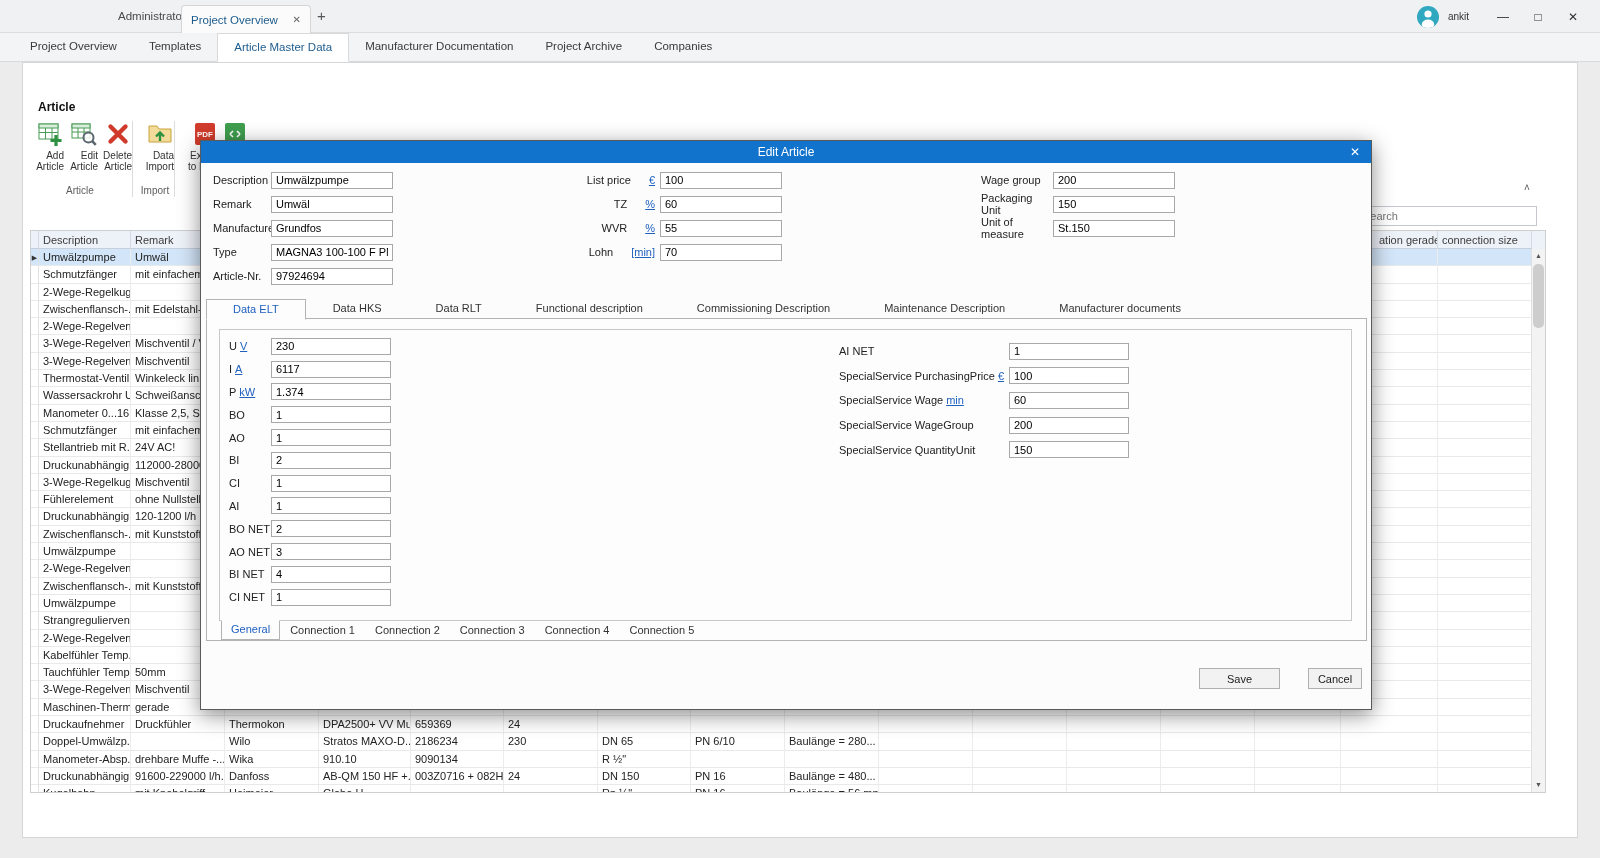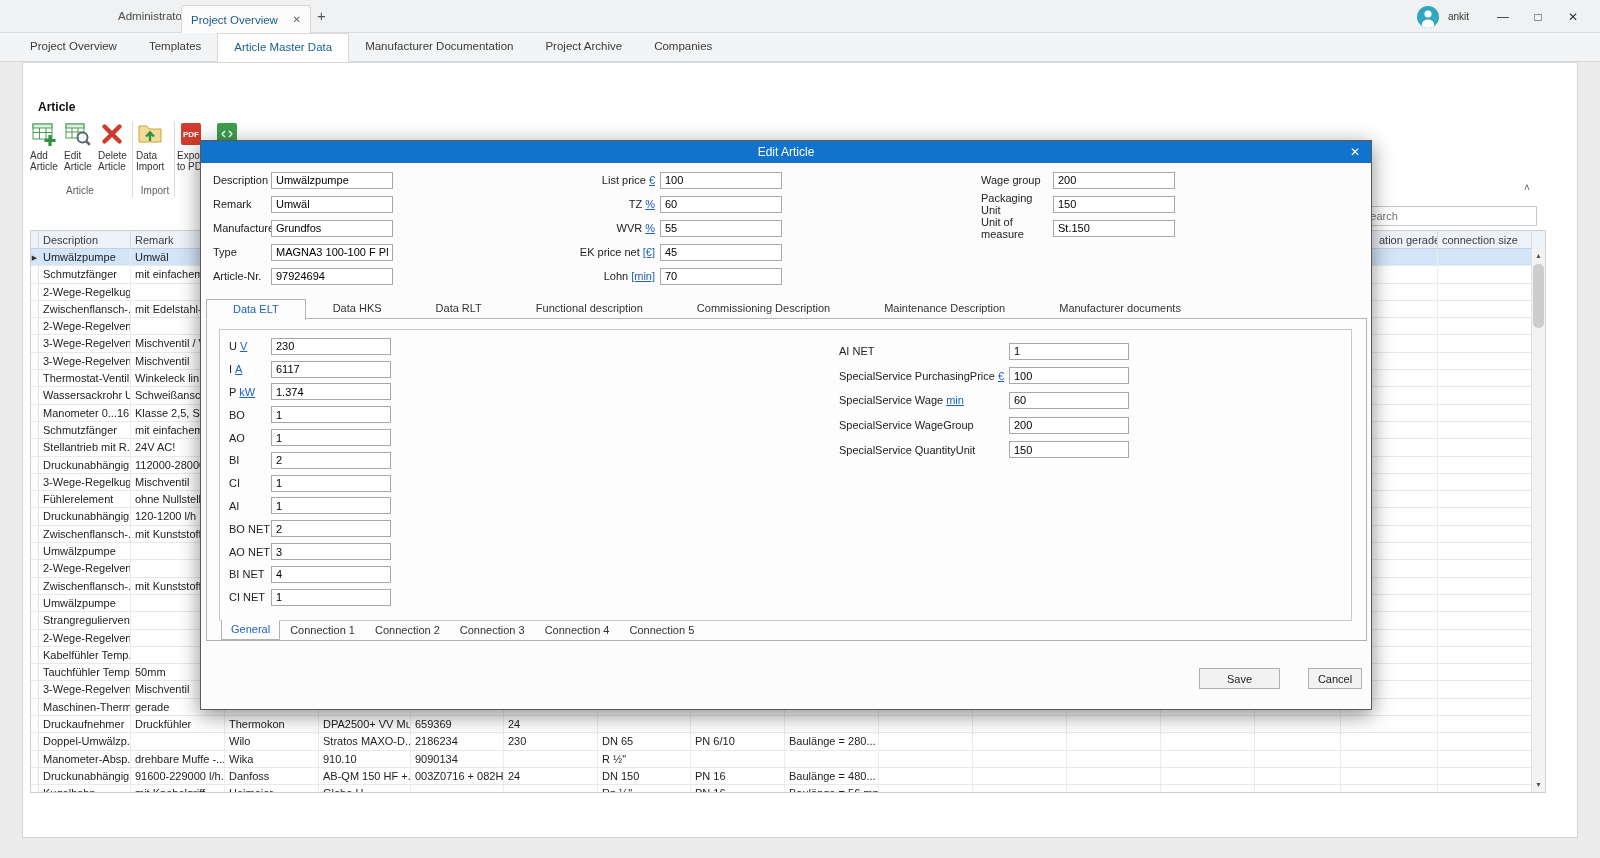--- a/index.html
+++ b/index.html
@@ -19,21 +19,21 @@
 
   
   .ribbon-tabs { position:absolute; left:0; top:33px; width:1600px; height:29px; background:#f3f4f5; border-bottom:1px solid #d7d9db; display:flex; padding-left:14px; }
   .rtab { padding:0 16px; line-height:27px; color:#3a3a3a; font-size:11.5px; cursor:pointer; }
   .rtab.active { background:#fff; border:1px solid #d7d9db; border-bottom:1px solid #fff; margin-bottom:-1px; color:#1d5c8e; }
 
   
   .panel { position:absolute; left:22px; top:62px; width:1556px; height:776px; background:#fff; border:1px solid #d4d6d8; }
 
   .section-title { position:absolute; left:15px; top:37px; font-size:12px; font-weight:600; color:#111; }
-  .rbn-btn { position:absolute; top:57px; width:34px; height:62px; text-align:left; cursor:pointer; }
+  .rbn-btn { position:absolute; top:57px; width:34px; height:62px; text-align:right; cursor:pointer; }
   .rbn-btn .lbl { font-size:10px; line-height:11px; color:#333; }
   .rbn-sep { position:absolute; top:58px; width:1px; height:76px; background:#dcdcdc; }
   .grp-lbl { position:absolute; top:122px; font-size:10px; color:#5d5d5d; text-align:center; }
 
   .collapse-btn { position:absolute; left:1494px; top:119px; width:20px; height:16px; text-align:center; color:#555; font-size:10px; cursor:pointer; }
   .search-box { position:absolute; left:1333px; top:143px; width:181px; height:20px; border:1px solid #c4c8cc; background:#fff; font:11px "Liberation Sans",sans-serif; color:#555; padding:0 6px; }
 
   
   .grid { position:absolute; left:7px; top:167px; width:1516px; height:563px; border:1px solid #cfcfcf; background:#fff; overflow:hidden; }
   .grid-header, .grid-row { display:grid; grid-template-columns:8px 92px 94px 94px 92px 93px 94px 93px 94px 94px 94px 94px 94px 94px 86px 97px 94px; }
@@ -59,21 +59,21 @@
   .frow { display:flex; align-items:center; }
   .finput { height:17px; width:122px; border:1px solid #a8a8a8; background:#fff; font:11px "Liberation Sans",sans-serif; padding:0 4px; }
   .funit { color:#2061c0; text-decoration:underline; cursor:pointer; }
   a.funit:empty { display:none; }
 
   .dlg-col1 { position:absolute; left:12px; top:27px; }
   .dlg-col1 .frow { height:24px; }
   .dlg-col1 .flabel { width:58px; }
   .dlg-col2 { position:absolute; left:338px; top:27px; }
   .dlg-col2 .frow { height:24px; }
-  .flabel-box { width:121px; display:flex; justify-content:flex-end; gap:3px; padding-right:5px; }
+  .flabel-box { width:121px; display:flex; justify-content:flex-end; gap:18px; padding-right:5px; }
   .dlg-col3 { position:absolute; left:780px; top:27px; }
   .dlg-col3 .frow { height:24px; }
   .dlg-col3 .flabel { width:72px; }
 
   .dlg-tabs { position:absolute; left:5px; top:157px; height:21px; display:flex; align-items:flex-end; z-index:2; }
   .dtab { padding:3px 26px 4px; color:#333; border:1px solid transparent; cursor:pointer; }
   .dtab.active { background:#fdfdfd; border:1px solid #b3b3b3; border-bottom:1px solid #fdfdfd; color:#2061c0; margin-bottom:-1px; }
 
   .tab-outer { position:absolute; left:5px; top:177px; width:1161px; height:323px; border:1px solid #b3b3b3; background:#fdfdfd; }
   .tab-inner { position:absolute; left:18px; top:188px; width:1133px; height:292px; border:1px solid #c8c8c8; }
@@ -914,27 +914,20 @@
       </div>
 
       <div class="frow">
         <span class="flabel-box">
           <span>WVR</span>
           <a class="funit">%</a>
         </span>
         <input class="finput" value="55" style="">
       </div>
 
-      <div class="frow">
-        <span class="flabel-box">
-          <span>EK price net</span>
-          <a class="funit">[€]</a>
-        </span>
-        <input class="finput" value="45" style="">
-      </div>
 
       <div class="frow">
         <span class="flabel-box">
           <span>Lohn</span>
           <a class="funit">[min]</a>
         </span>
         <input class="finput" value="70" style="">
       </div>
 
   </div>

